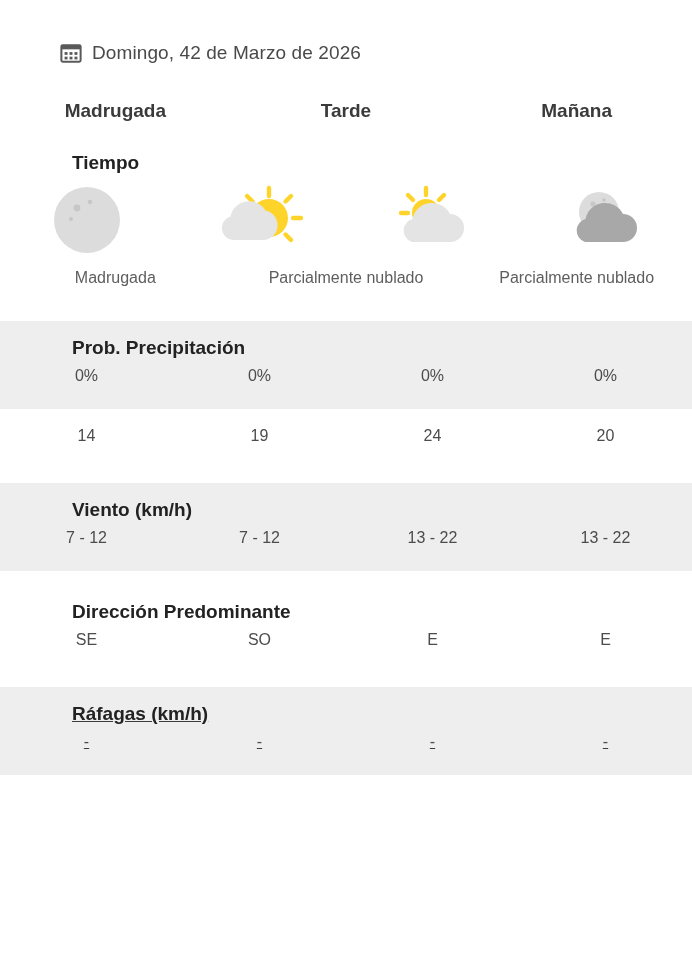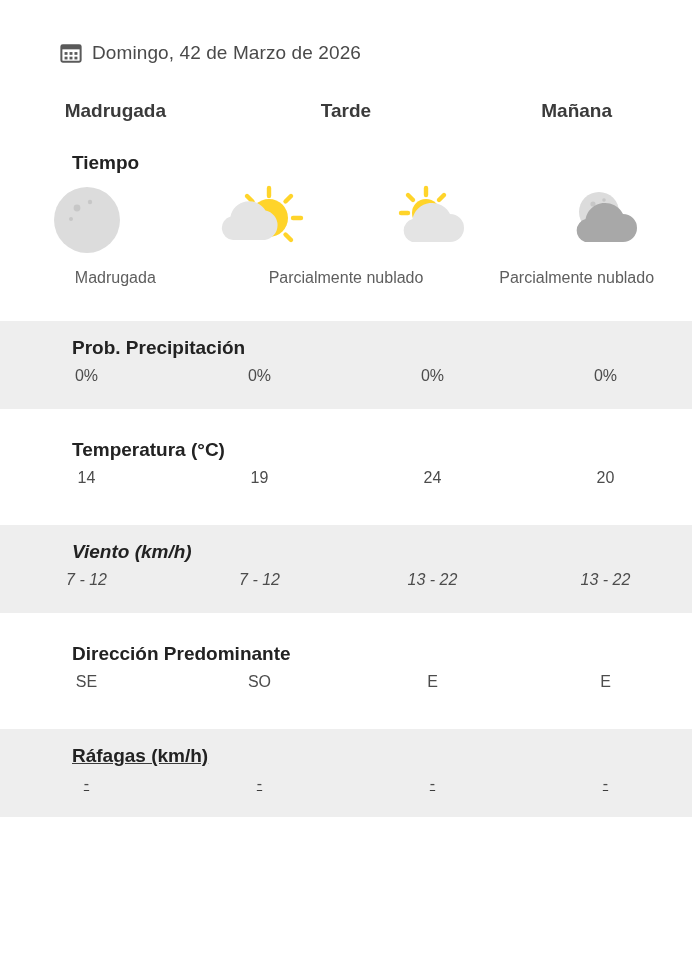--- a/index.html
+++ b/index.html
@@ -215,33 +215,32 @@
         <div class="cell">0%</div>
         <div class="cell">0%</div>
         <div class="cell">0%</div>
       </div>
       <div class="spacer-xs"></div>
     </div>
 
     <div class="spacer-sm clear"></div>
 
     <div class="row clear" style="display:block;">
-      <div class="section-label">Temperatura (°C)</div>
       <div class="row values">
         <div class="cell">14</div>
         <div class="cell">19</div>
         <div class="cell">24</div>
         <div class="cell">20</div>
       </div>
       <div class="spacer-xs"></div>
     </div>
 
     <div class="spacer-sm clear"></div>
 
-    <div class="row shaded" style="display:block;font-style:italic;">
+    <div class="row shaded" style="display:block;">
       <div class="section-label">Viento (km/h)</div>
       <div class="row values">
         <div class="cell">7 - 12</div>
         <div class="cell">7 - 12</div>
         <div class="cell">13 - 22</div>
         <div class="cell">13 - 22</div>
       </div>
       <div class="spacer-xs"></div>
     </div>
 

